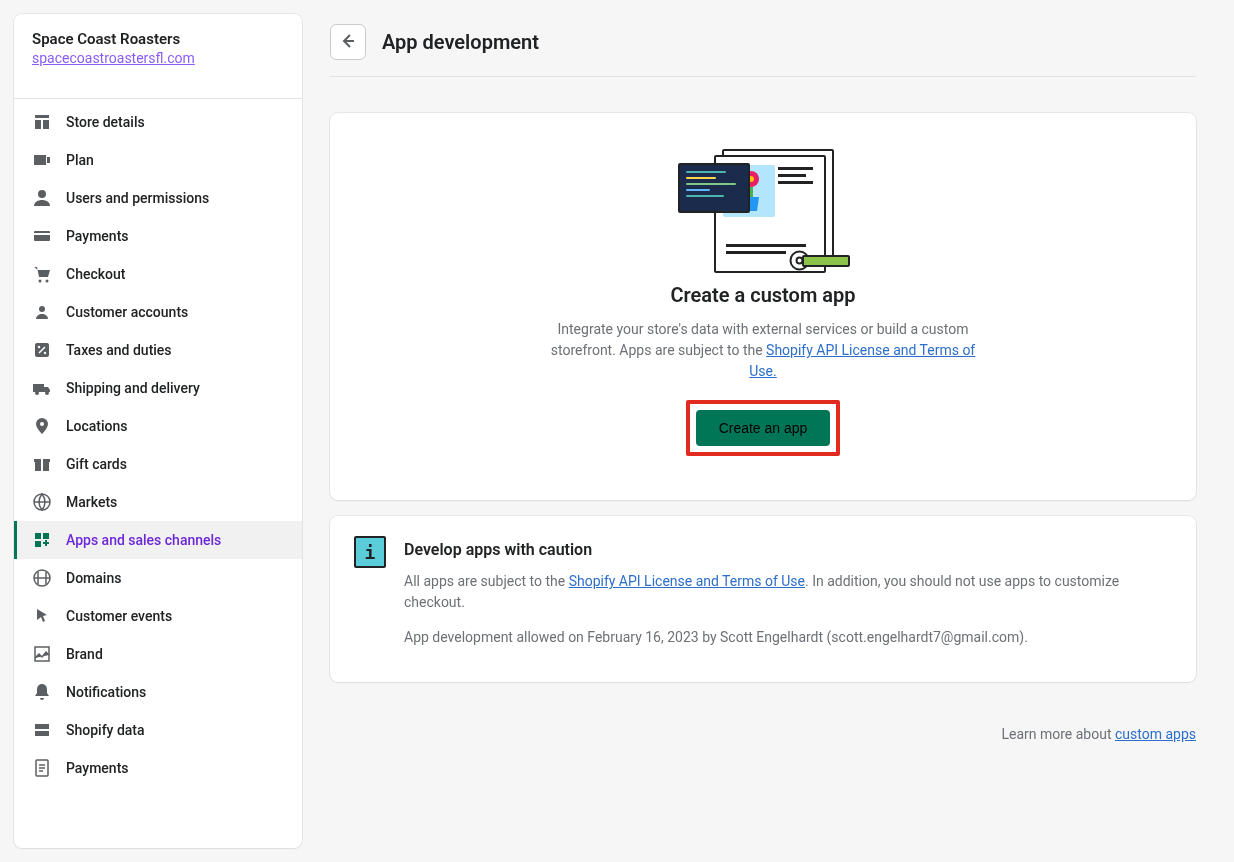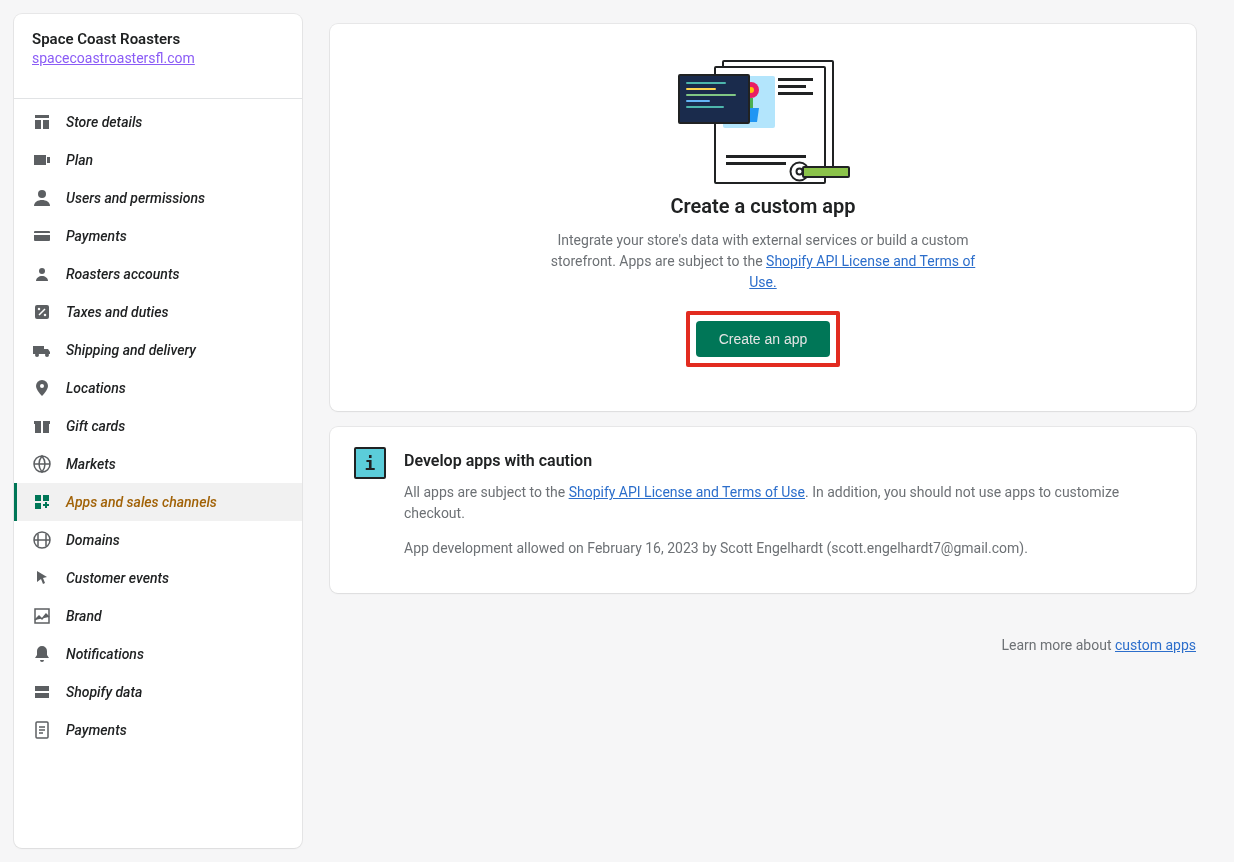--- a/index.html
+++ b/index.html
@@ -43,35 +43,34 @@
     .store-domain {
       color: #8b5cf6;
       text-decoration: underline;
       font-size: 14px;
     }
     .sidebar-nav {
       border-top: 1px solid #e1e3e5;
       padding-top: 4px;
       flex: 1;
       overflow-y: auto;
-      font-style: italic;
     }
     .nav-item {
       display: flex;
       align-items: center;
       gap: 14px;
       padding: 9px 18px;
       cursor: pointer;
       color: #202223;
       font-weight: 500;
       font-size: 14px;
     }
     .nav-item.active {
       background: #f1f1f1;
-      color: #a16207;
+      color: #6d28d9;
       border-left: 3px solid #007657;
       padding-left: 15px;
     }
     .nav-item.active .nav-icon {
       color: #007657;
     }
     .nav-icon {
       width: 20px;
       height: 20px;
       display: inline-flex;
@@ -224,21 +223,21 @@
       line-height: 1.5;
       margin-bottom: 18px;
     }
     .link {
       color: #2c6ecb;
       text-decoration: underline;
       cursor: pointer;
     }
     .btn-primary {
       background: #007657;
-      color: #e5e5e5;
+      color: #000000;
       border: none;
       padding: 10px 23px;
       border-radius: 4px;
       font-size: 14px;
       font-weight: 500;
       cursor: pointer;
     }
     .btn-highlight {
       border: 4px solid #e22b20;
       padding: 6px;
@@ -321,25 +320,35 @@
             <svg viewBox="0 0 20 20" fill="currentColor">
               <rect x="2" y="5" width="16" height="10" rx="1"></rect>
               <rect x="2" y="7" width="16" height="2" fill="#fff"></rect>
             </svg>
           </span>
         <span>Payments</span>
       </div>
       <div class="nav-item">
         <span class="nav-icon">
             <svg viewBox="0 0 20 20" fill="currentColor">
+              <path d="M2 3h3l2 10h9l2-7H6"></path>
+              <circle cx="8" cy="17" r="1.5"></circle>
+              <circle cx="15" cy="17" r="1.5"></circle>
+            </svg>
+          </span>
+        <span>Checkout</span>
+      </div>
+      <div class="nav-item">
+        <span class="nav-icon">
+            <svg viewBox="0 0 20 20" fill="currentColor">
               <circle cx="10" cy="7" r="3"></circle>
               <path d="M4 17c0-3 3-5 6-5s6 2 6 5z"></path>
             </svg>
           </span>
-        <span>Roasters accounts</span>
+        <span>Customer accounts</span>
       </div>
       <div class="nav-item">
         <span class="nav-icon">
             <svg viewBox="0 0 20 20" fill="currentColor">
               <rect x="3" y="3" width="14" height="14" rx="2"></rect>
               <path d="M7 13l6-6M7 7.5a.5.5 0 100-1 .5.5 0 000 1zM13 13.5a.5.5 0 100-1 .5.5 0 000 1z" stroke="#fff" stroke-width="1.5"></path>
             </svg>
           </span>
         <span>Taxes and duties</span>
       </div>
@@ -441,20 +450,28 @@
               <rect x="4" y="2" width="12" height="16" rx="1"></rect>
               <path d="M7 7h6M7 10h6M7 13h4"></path>
             </svg>
           </span>
         <span>Payments</span>
       </div>
     </nav>
   </aside>
 
   <main class="main">
+    <div class="page-header">
+      <button class="back-btn">
+        <span><svg width="20" height="20" viewBox="0 0 20 20" fill="none" stroke="#5c5f62" stroke-width="2">
+              <path d="M12 4l-6 6 6 6M6 10h10"></path>
+            </svg></span>
+      </button>
+      <h1 class="page-title">App development</h1>
+    </div>
 
     <div class="card create-card">
       <div class="illustration">
         <div class="illu-doc"></div>
         <div class="illu-doc2">
           <div class="illu-imgbox">
             <svg class="illu-flower" viewBox="0 0 28 44">
                 <circle cx="14" cy="10" r="8" fill="#e91e63"></circle>
                 <circle cx="14" cy="10" r="3" fill="#ffc107"></circle>
                 <rect x="12" y="18" width="4" height="10" fill="#4caf50"></rect>

